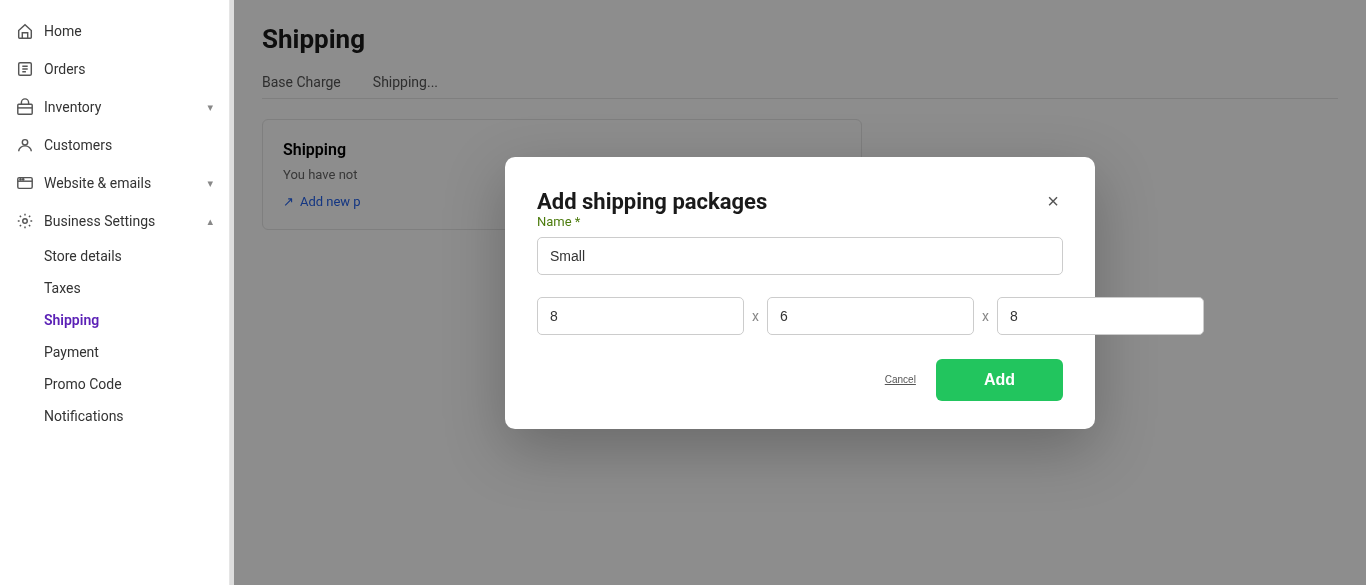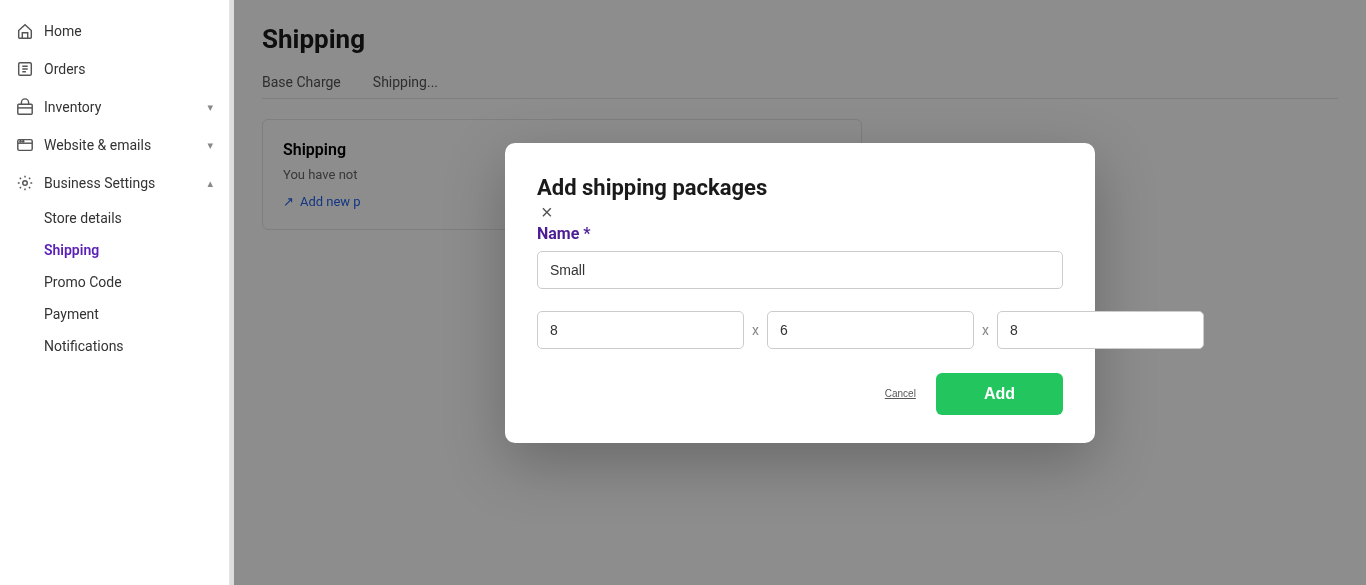--- a/index.html
+++ b/index.html
@@ -108,44 +108,43 @@
       border-radius: 10px;
       width: 590px;
       padding: 32px 32px 28px;
       position: relative;
       box-shadow: 0 20px 60px rgba(0,0,0,0.25);
     }
     .modal-header {
       display: flex;
       align-items: flex-start;
       justify-content: space-between;
-      flex-direction: column;
     }
     .modal-title {
       font-size: 22px;
       font-weight: 700;
       color: #1a1a1a;
     }
     .modal-close {
       background: none;
       border: none;
       font-size: 20px;
       color: #555;
       cursor: pointer;
       line-height: 1;
       padding: 2px 4px;
     }
 
     .form-group {
       margin-bottom: 22px;
     }
     .form-label {
-      font-size: 16px;
-      font-weight: 700;
-      color: #4c1d95;
+      font-size: 13px;
+      font-weight: 400;
+      color: #4d7c0f;
       margin-bottom: 8px;
       display: block;
     }
     .form-input {
       width: 100%;
       border: 1px solid #ccc;
       border-radius: 5px;
       padding: 10px 12px;
       font-size: 14px;
       color: #333;
@@ -231,20 +230,29 @@
       <svg class="icon-svg" viewBox="0 0 20 20" fill="none" stroke="#555" stroke-width="1.6">
         <rect x="2" y="7" width="16" height="11" rx="1"></rect>
         <path d="M6 7V5a4 4 0 018 0v2"></path>
         <path d="M2 11h16"></path>
       </svg>
     </span>
     <span>Inventory</span>
     <span class="chevron">▾</span>
   </div>
 
+  <div class="sidebar-item">
+    <span class="icon">
+      <svg class="icon-svg" viewBox="0 0 20 20" fill="none" stroke="#555" stroke-width="1.6">
+        <circle cx="10" cy="7" r="3"></circle>
+        <path d="M3 17c0-3.3 3.1-6 7-6s7 2.7 7 6"></path>
+      </svg>
+    </span>
+    <span>Customers</span>
+  </div>
 
   <div class="sidebar-item">
     <span class="icon">
       <svg class="icon-svg" viewBox="0 0 20 20" fill="none" stroke="#555" stroke-width="1.6">
         <rect x="2" y="4" width="16" height="12" rx="1.5"></rect>
         <path d="M2 8h16"></path>
         <circle cx="5" cy="6" r="0.7" fill="#555"></circle>
         <circle cx="8" cy="6" r="0.7" fill="#555"></circle>
       </svg>
     </span>
@@ -259,28 +267,31 @@
         <path d="M10 2v2M10 16v2M2 10h2M16 10h2M4.2 4.2l1.4 1.4M14.4 14.4l1.4 1.4M4.2 15.8l1.4-1.4M14.4 5.6l1.4-1.4"></path>
       </svg>
     </span>
     <span>Business Settings</span>
     <span class="chevron">▴</span>
   </div>
 
   <div class="sidebar-subitem">
     <span>Store details</span>
   </div>
+  <div class="sidebar-subitem">
+    <span>Taxes</span>
+  </div>
   <div class="sidebar-subitem active">
     <span>Shipping</span>
   </div>
   <div class="sidebar-subitem">
+    <span>Payment</span>
+  </div>
+  <div class="sidebar-subitem">
     <span>Promo Code</span>
-  </div>
-  <div class="sidebar-subitem">
-    <span>Payment</span>
   </div>
   <div class="sidebar-subitem">
     <span>Notifications</span>
   </div>
 
 </nav>
 
 <div style="width:4px; background:#ddd; flex-shrink:0;"></div>
 
 <div class="main">

